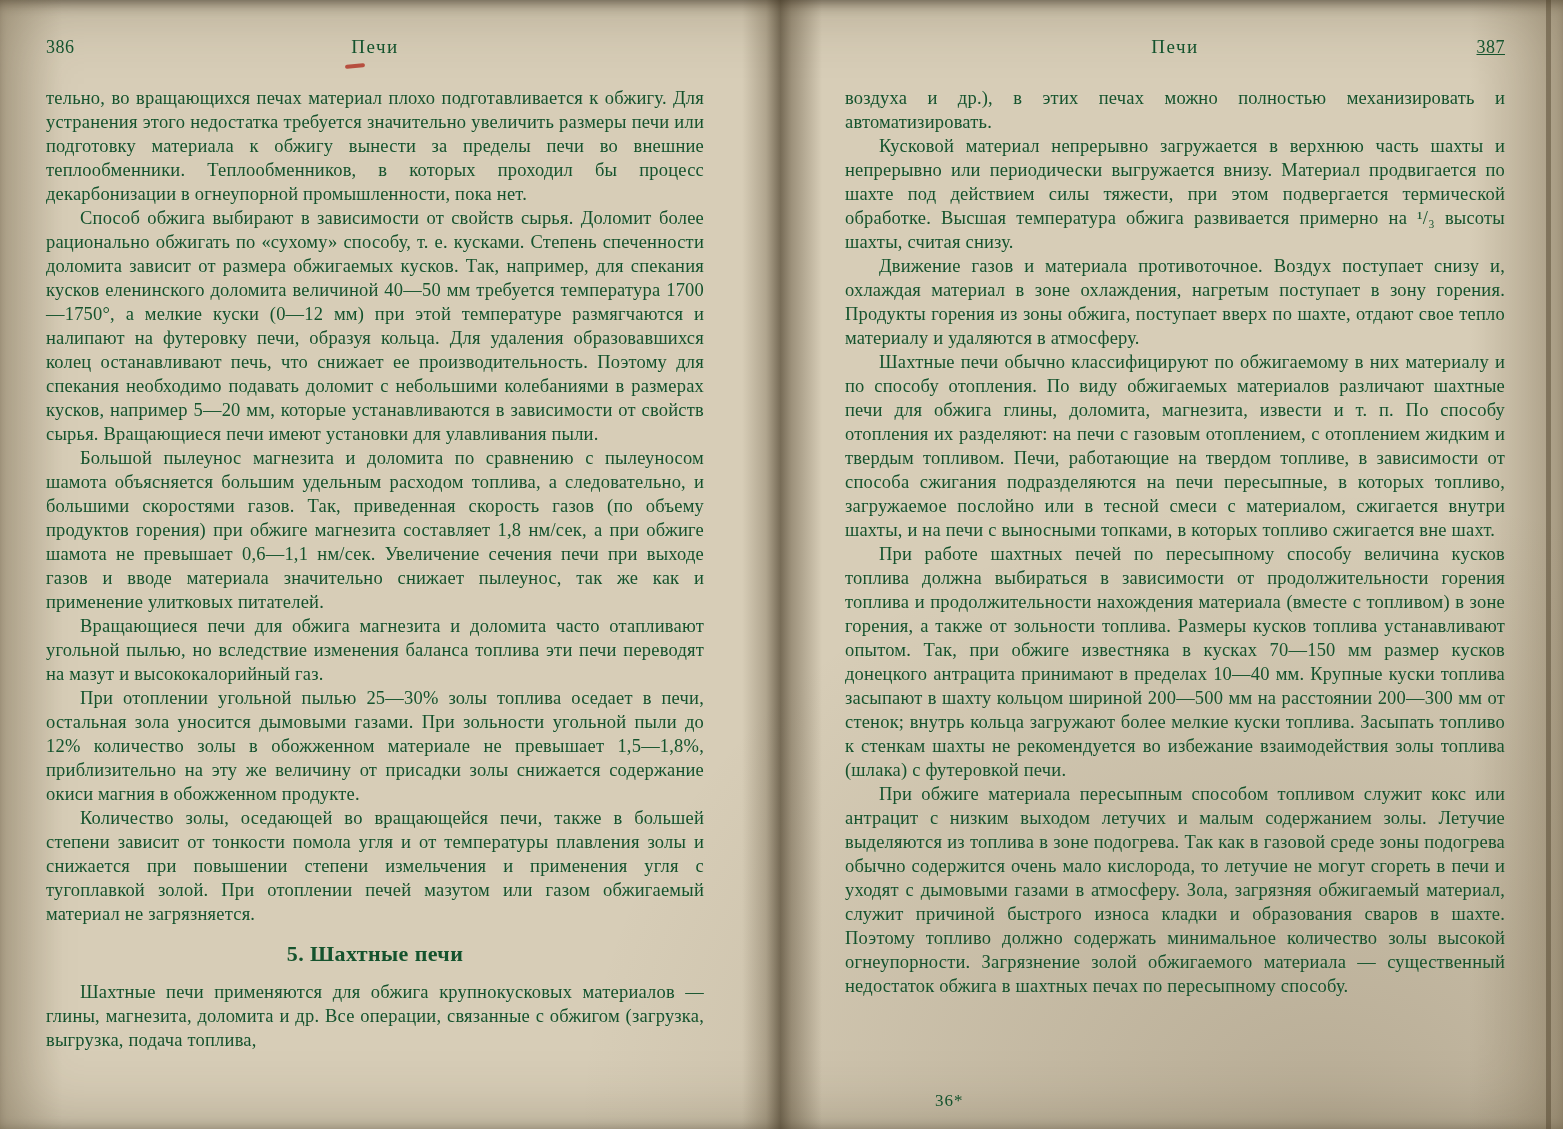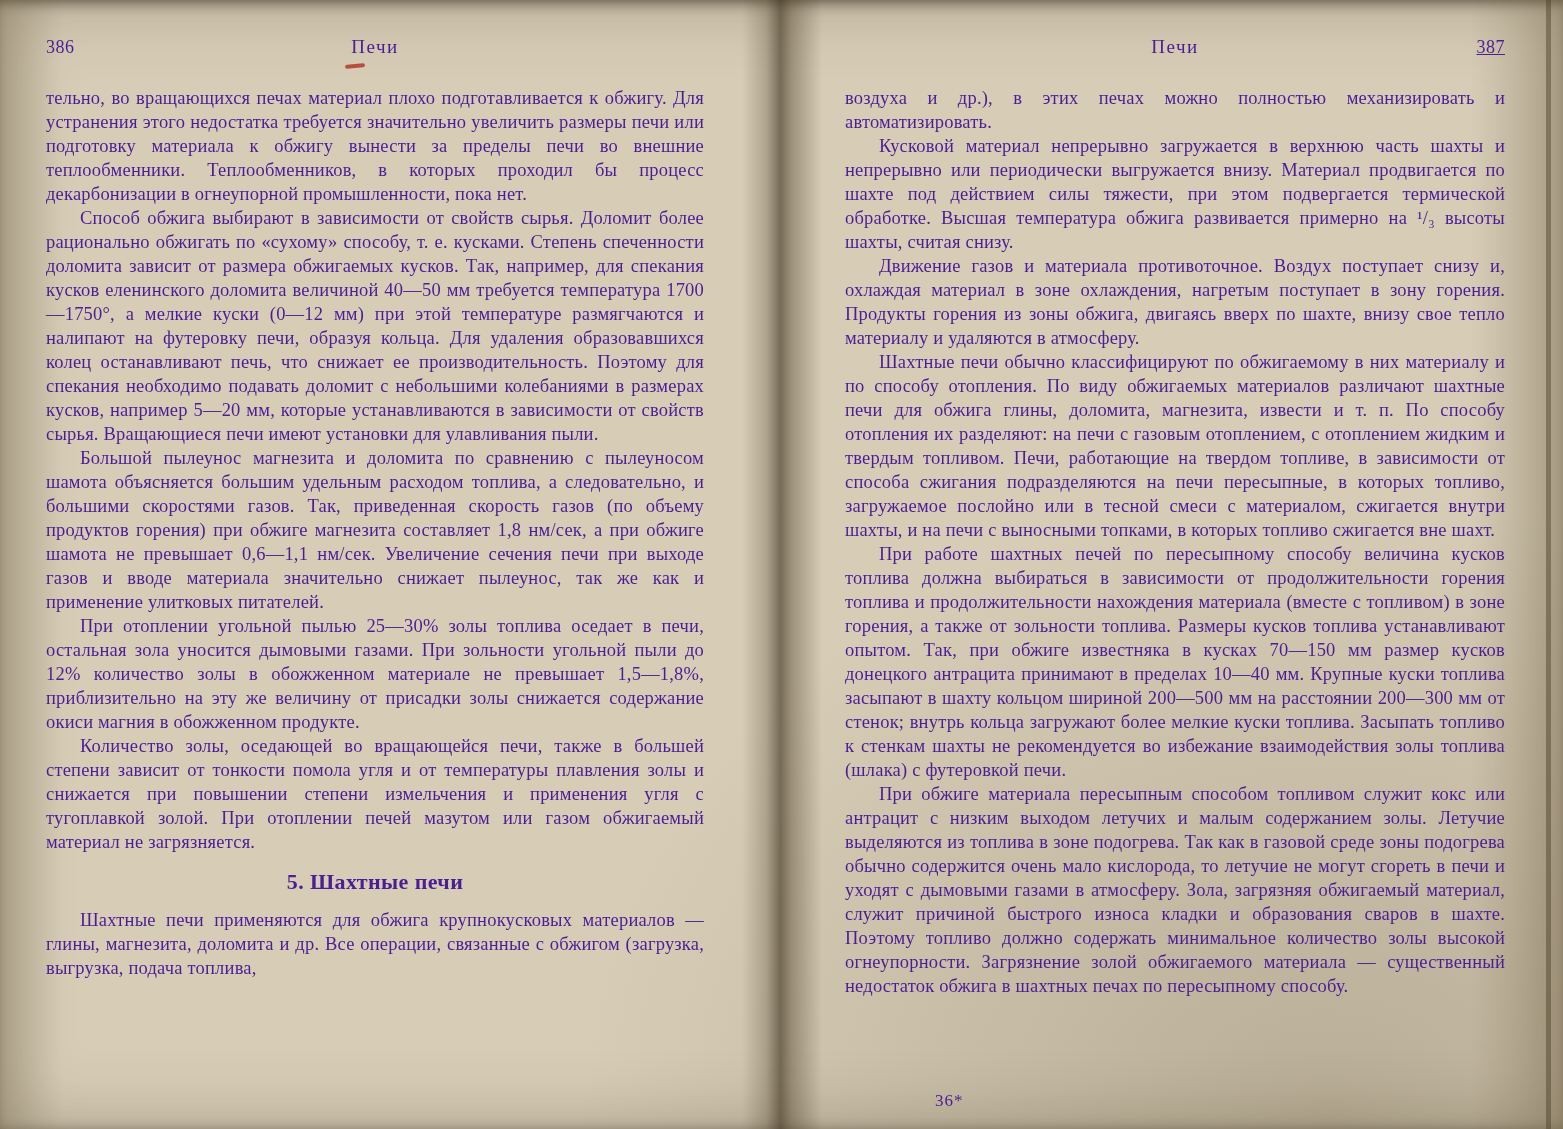--- a/index.html
+++ b/index.html
@@ -56,21 +56,21 @@
       rgba(86,72,48,0.30) 30%,
       rgba(60,48,28,0.62) 48%,
       rgba(70,56,34,0.40) 62%,
       rgba(86,72,48,0.00) 100%);
   }
   .page {
     position: absolute;
     top: 0;
     height: 100%;
     box-sizing: border-box;
-    color: #4c1d95;
+    color: #14532d;
   }
   .page-left {
     left: 0;
     width: 758px;
     padding: 36px 54px 20px 46px;
   }
   .page-right {
     left: 805px;
     width: 758px;
     padding: 36px 58px 20px 40px;
@@ -139,39 +139,40 @@
     <div class="page-header">
       <span class="pagenum num-left">386</span>
       <span class="running-title">Печи</span>
       <span class="pagenum num-right"></span>
       <span class="pen-mark"></span>
     </div>
     <div class="page-text">
       <p class="cont">тельно, во вращающихся печах материал плохо подготавливается к обжигу. Для устранения этого недостатка требуется значительно увеличить размеры печи или подготовку материала к обжигу вынести за пределы печи во внешние теплообменники. Теплообменников, в которых проходил бы процесс декарбонизации в огнеупорной промышленности, пока нет.</p>
       <p>Способ обжига выбирают в зависимости от свойств сырья. Доломит более рационально обжигать по «сухому» способу, т. е. кусками. Степень спеченности доломита зависит от размера обжигаемых кусков. Так, например, для спекания кусков еленинского доломита величиной 40—50 мм требуется температура 1700—1750°, а мелкие куски (0—12 мм) при этой температуре размягчаются и налипают на футеровку печи, образуя кольца. Для удаления образовавшихся колец останавливают печь, что снижает ее производительность. Поэтому для спекания необходимо подавать доломит с небольшими колебаниями в размерах кусков, например 5—20 мм, которые устанавливаются в зависимости от свойств сырья. Вращающиеся печи имеют установки для улавливания пыли.</p>
       <p>Большой пылеунос магнезита и доломита по сравнению с пылеуносом шамота объясняется большим удельным расходом топлива, а следовательно, и большими скоростями газов. Так, приведенная скорость газов (по объему продуктов горения) при обжиге магнезита составляет 1,8 нм/сек, а при обжиге шамота не превышает 0,6—1,1 нм/сек. Увеличение сечения печи при выходе газов и вводе материала значительно снижает пылеунос, так же как и применение улитковых питателей.</p>
+      <p>Вращающиеся печи для обжига магнезита и доломита часто отапливают угольной пылью, но вследствие изменения баланса топлива эти печи переводят на мазут и высококалорийный газ.</p>
       <p>При отоплении угольной пылью 25—30% золы топлива оседает в печи, остальная зола уносится дымовыми газами. При зольности угольной пыли до 12% количество золы в обожженном материале не превышает 1,5—1,8%, приблизительно на эту же величину от присадки золы снижается содержание окиси магния в обожженном продукте.</p>
       <p>Количество золы, оседающей во вращающейся печи, также в большей степени зависит от тонкости помола угля и от температуры плавления золы и снижается при повышении степени измельчения и применения угля с тугоплавкой золой. При отоплении печей мазутом или газом обжигаемый материал не загрязняется.</p>
       <h3 class="section-heading">5. Шахтные печи</h3>
       <p>Шахтные печи применяются для обжига крупнокусковых материалов — глины, магнезита, доломита и др. Все операции, связанные с обжигом (загрузка, выгрузка, подача топлива,</p>
     </div>
   </div>
 
   <div class="gutter"></div>
 
   <div class="page page-right">
     <div class="page-header">
       <span class="pagenum num-left"></span>
       <span class="running-title">Печи</span>
       <span class="pagenum num-right">387</span>
     </div>
     <div class="page-text">
       <p class="cont">воздуха и др.), в этих печах можно полностью механизировать и автоматизировать.</p>
       <p>Кусковой материал непрерывно загружается в верхнюю часть шахты и непрерывно или периодически выгружается внизу. Материал продвигается по шахте под действием силы тяжести, при этом подвергается термической обработке. Высшая температура обжига развивается примерно на ¹/₃ высоты шахты, считая снизу.</p>
-      <p>Движение газов и материала противоточное. Воздух поступает снизу и, охлаждая материал в зоне охлаждения, нагретым поступает в зону горения. Продукты горения из зоны обжига, двигаясь вверх по шахте, внизу свое тепло материалу и удаляются в атмосферу.</p>
+      <p>Движение газов и материала противоточное. Воздух поступает снизу и, охлаждая материал в зоне охлаждения, нагретым поступает в зону горения. Продукты горения из зоны обжига, поступает вверх по шахте, отдают свое тепло материалу и удаляются в атмосферу.</p>
       <p>Шахтные печи обычно классифицируют по обжигаемому в них материалу и по способу отопления. По виду обжигаемых материалов различают шахтные печи для обжига глины, доломита, магнезита, извести и т. п. По способу отопления их разделяют: на печи с газовым отоплением, с отоплением жидким и твердым топливом. Печи, работающие на твердом топливе, в зависимости от способа сжигания подразделяются на печи пересыпные, в которых топливо, загружаемое послойно или в тесной смеси с материалом, сжигается внутри шахты, и на печи с выносными топками, в которых топливо сжигается вне шахт.</p>
       <p>При работе шахтных печей по пересыпному способу величина кусков топлива должна выбираться в зависимости от продолжительности горения топлива и продолжительности нахождения материала (вместе с топливом) в зоне горения, а также от зольности топлива. Размеры кусков топлива устанавливают опытом. Так, при обжиге известняка в кусках 70—150 мм размер кусков донецкого антрацита принимают в пределах 10—40 мм. Крупные куски топлива засыпают в шахту кольцом шириной 200—500 мм на расстоянии 200—300 мм от стенок; внутрь кольца загружают более мелкие куски топлива. Засыпать топливо к стенкам шахты не рекомендуется во избежание взаимодействия золы топлива (шлака) с футеровкой печи.</p>
       <p>При обжиге материала пересыпным способом топливом служит кокс или антрацит с низким выходом летучих и малым содержанием золы. Летучие выделяются из топлива в зоне подогрева. Так как в газовой среде зоны подогрева обычно содержится очень мало кислорода, то летучие не могут сгореть в печи и уходят с дымовыми газами в атмосферу. Зола, загрязняя обжигаемый материал, служит причиной быстрого износа кладки и образования сваров в шахте. Поэтому топливо должно содержать минимальное количество золы высокой огнеупорности. Загрязнение золой обжигаемого материала — существенный недостаток обжига в шахтных печах по пересыпному способу.</p>
     </div>
     <div class="signature-mark">36*</div>
   </div>
 
 </div>
 
 </body></html>

